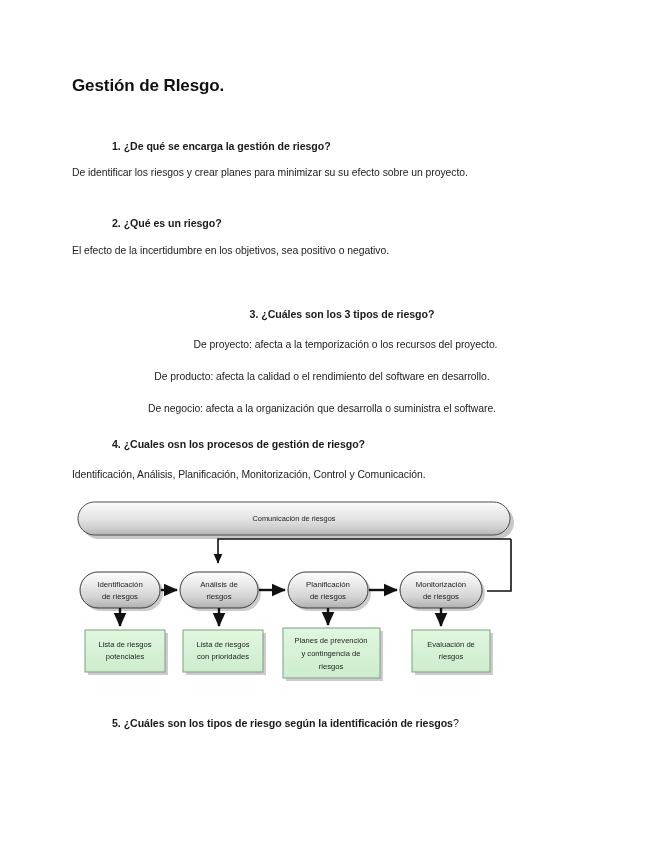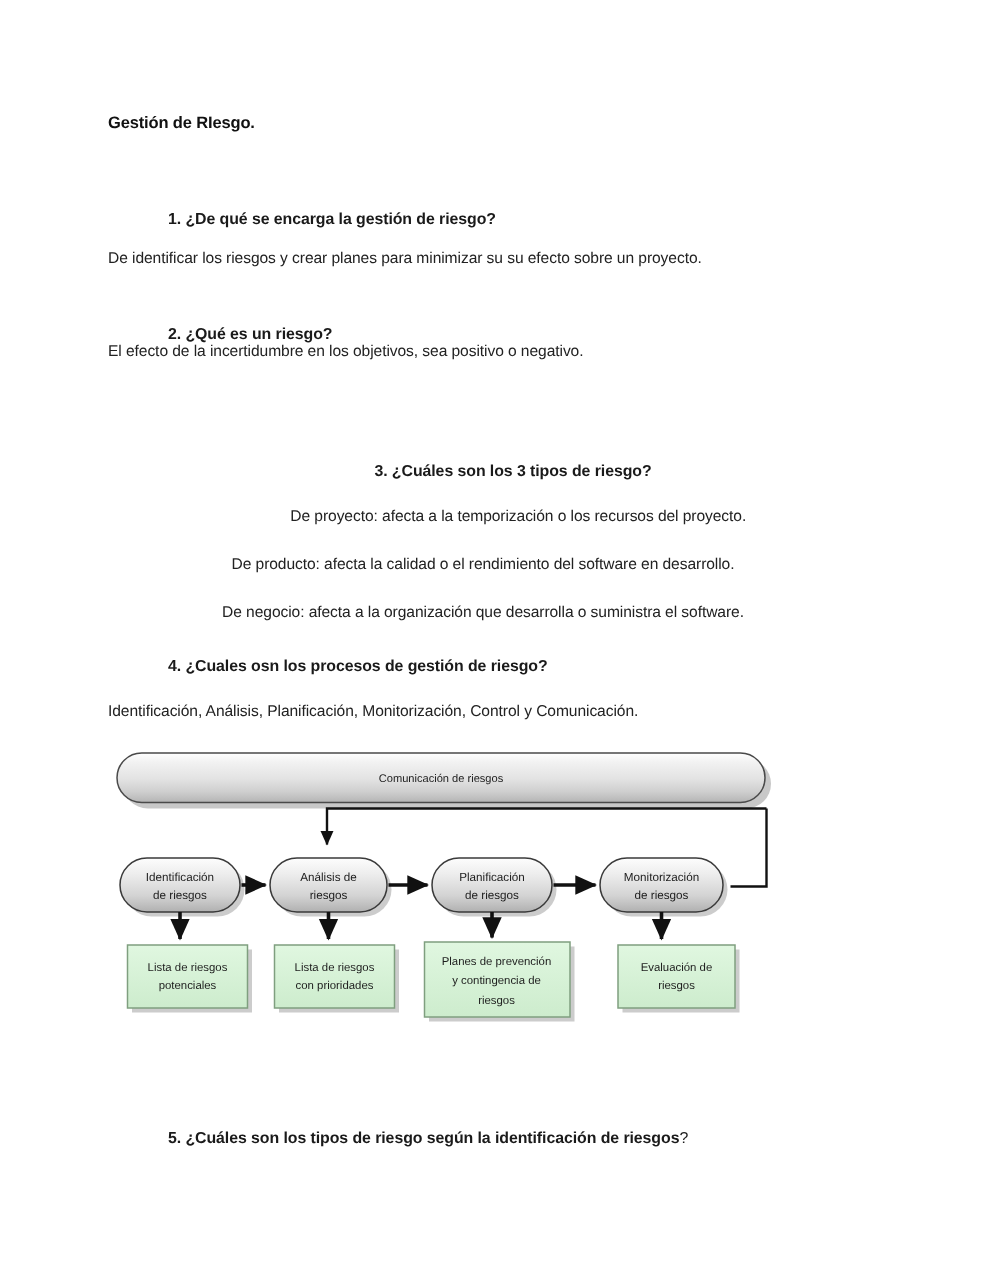--- a/index.html
+++ b/index.html
@@ -23,21 +23,21 @@
     position: absolute;
     left: 72px;
     top: 0;
     width: 500px;
   }
 
   .doc-title {
     position: absolute;
     left: 0;
     top: 76px;
-    font-size: 11px;
+    font-size: 17px;
     font-weight: bold;
     letter-spacing: -0.1px;
     color: #111111;
   }
 
   .qa-block { position: absolute; left: 0; width: 500px; }
   .question {
     font-size: 10.6px;
     font-weight: bold;
     color: #1a1a1a;
@@ -52,28 +52,28 @@
     color: #222222;
     letter-spacing: -0.05px;
     white-space: nowrap;
   }
   .answer + .answer { margin-top: 0; }
 
   
   .b1 { top: 140px; }
   .b1 .answer { margin-top: 15px; }
   .b2 { top: 217px; }
-  .b2 .answer { margin-top: 0; }
+  .b2 .answer { margin-top: 16px; }
   .b3 { top: 308px; text-align: center; }
   .b3 .a1 { margin-top: 19px; padding-left: 47px; }
   .b3 .a2 { margin-top: 21px; }
   .b3 .a3 { margin-top: 21px; }
   .b4 { top: 438px; }
   .b4 .answer { margin-top: 19px; }
-  .b5 { top: 753px; }
+  .b5 { top: 717px; }
   .b5 .answer { margin-top: 21px; }
 
   
   .diagram {
     position: absolute;
     left: 0;
     top: 495px;
     width: 655px;
     height: 195px;
   }

